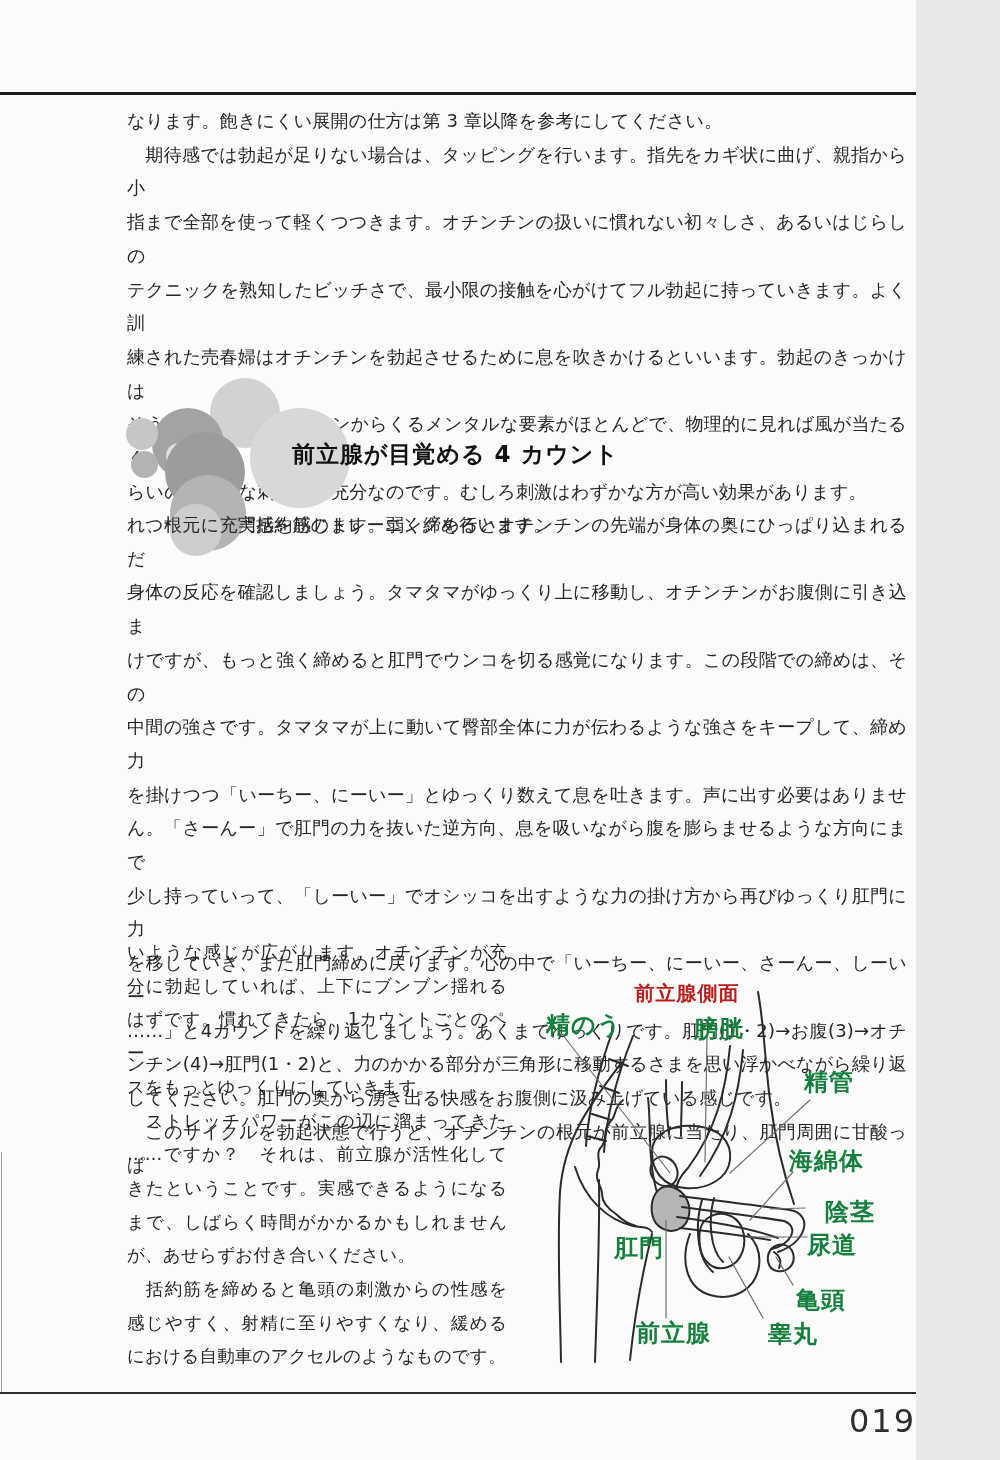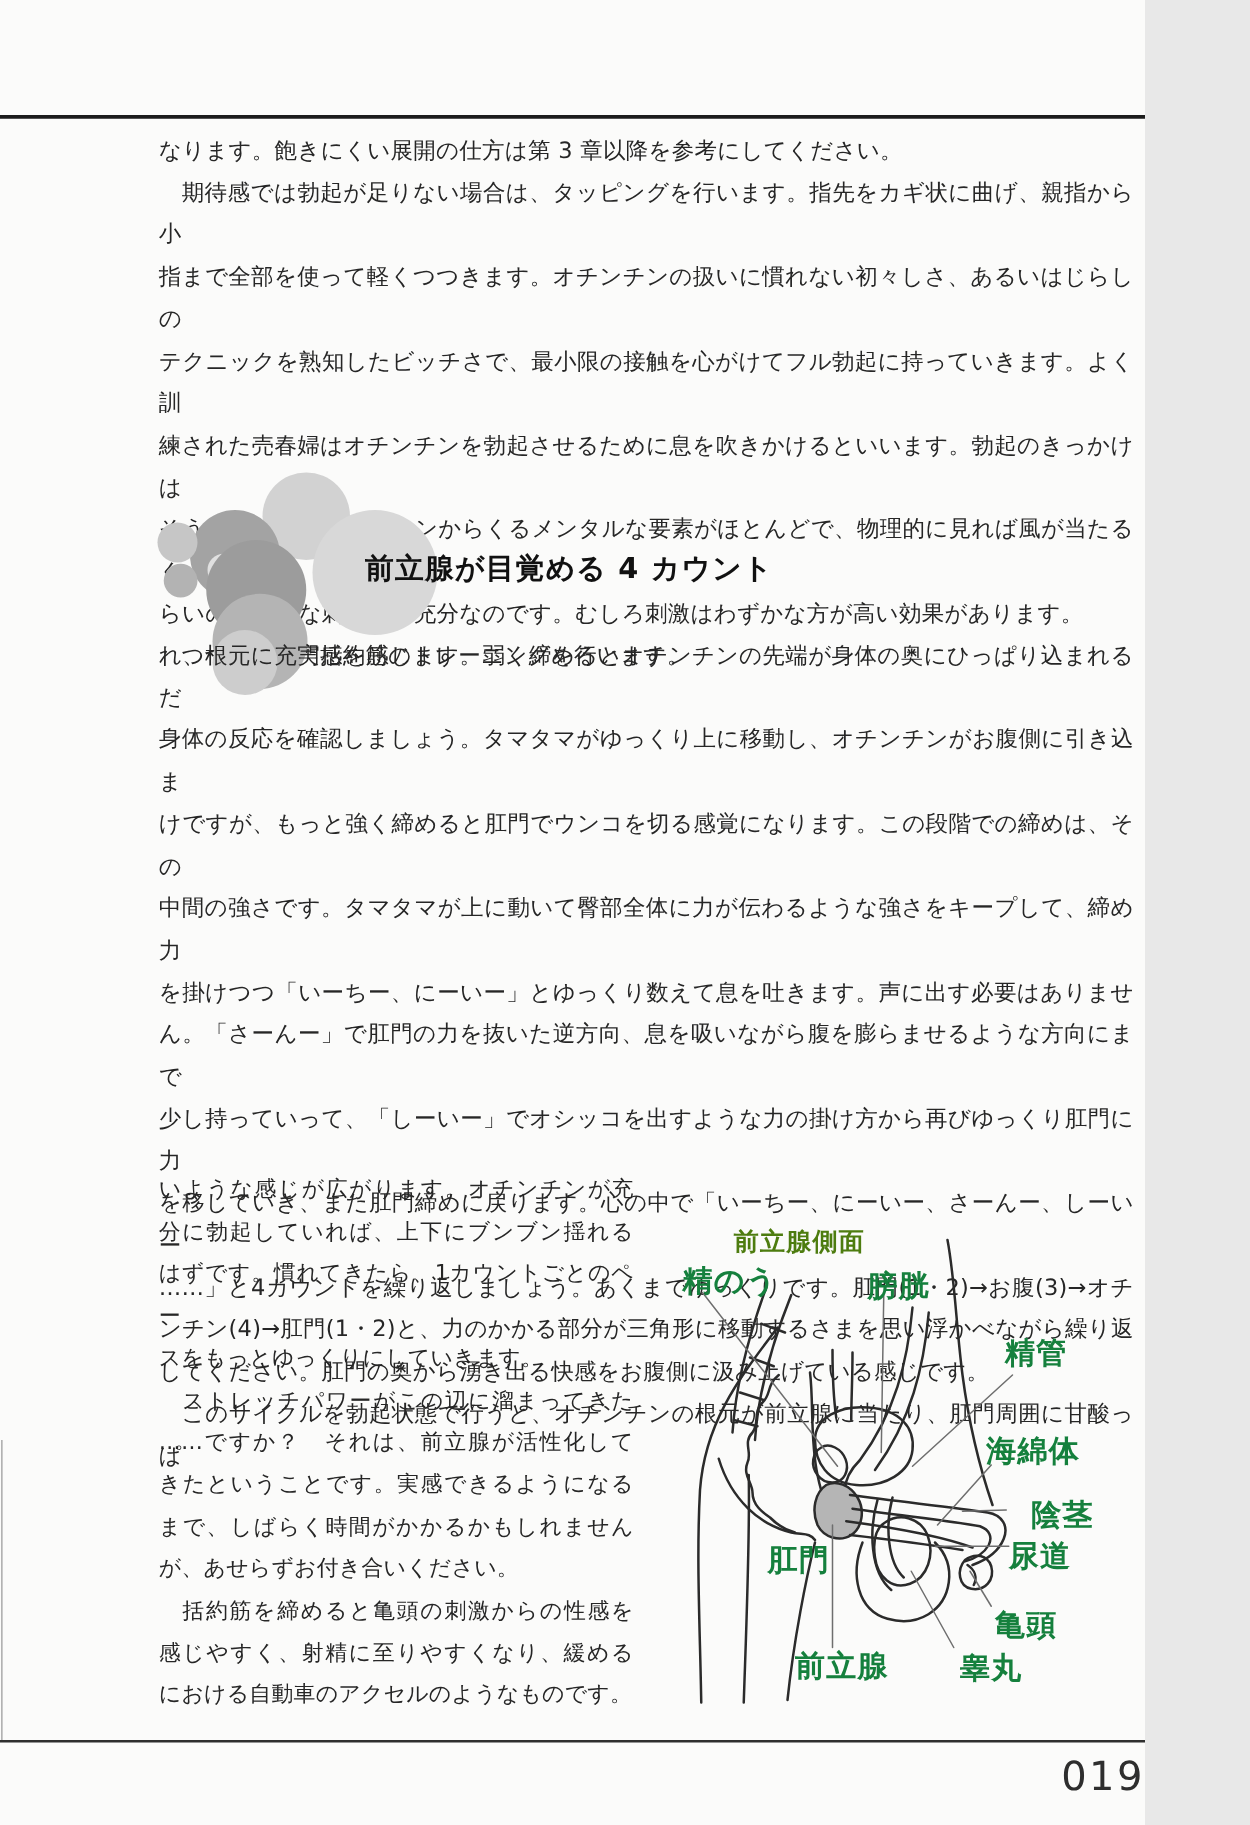--- a/index.html
+++ b/index.html
@@ -38,22 +38,22 @@
   .c4 { left:131px; top:451px; width:27px;  height:27px;  background:#b3b3b3; }
   .c5 { left:166px; top:443px; width:26px;  height:26px;  background:#e0e0e0; }
   .c6 { left:165px; top:432px; width:80px;  height:80px;  background:#9c9c9c; }
   .c7 { left:170px; top:475px; width:76px;  height:76px;  background:#b4b4b4; }
   .c8 { left:170px; top:504px; width:52px;  height:52px;  background:#cdcdcd; }
 
   
   .diagram { position:absolute; left:530px; top:962px; width:420px; height:405px; }
   .diagram svg { position:absolute; left:0; top:0; }
   .dtitle {
-    position:absolute; left:57px; top:18px; width:200px; text-align:left;
-    font-size:20px; font-weight:bold; letter-spacing:1px; color:#4d7c0f;
+    position:absolute; left:57px; top:18px; width:200px; text-align:center;
+    font-size:20px; font-weight:bold; letter-spacing:1px; color:#b91c1c;
   }
   .dlabel { position:absolute; font-size:24px; font-weight:600; letter-spacing:1px; color:#15803d; white-space:nowrap; }
   .lb-seminal  { left:16px;  top:47px; }
   .lb-bladder  { left:164px; top:51px; }
   .lb-vas      { left:274px; top:104px; }
   .lb-corpus   { left:259px; top:183px; }
   .lb-penis    { left:276px; top:234px;padding-left:19px; }
   .lb-urethra  { left:277px; top:267px; }
   .lb-glans    { left:266px; top:322px; }
   .lb-testis   { left:238px; top:356px; }

